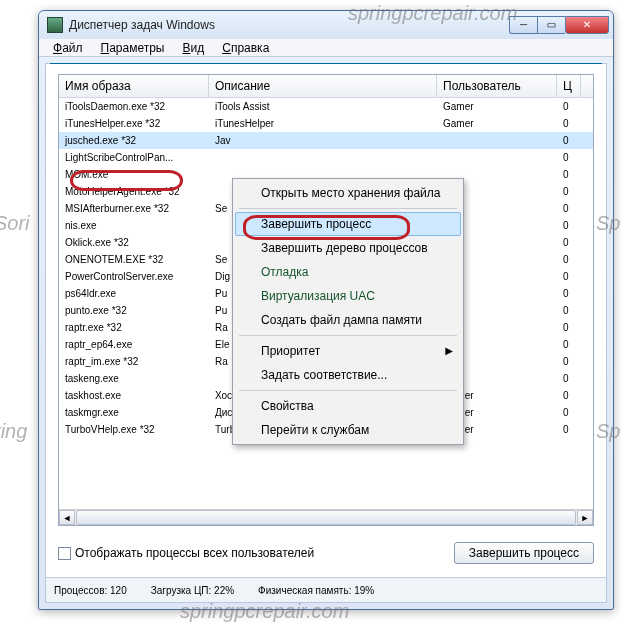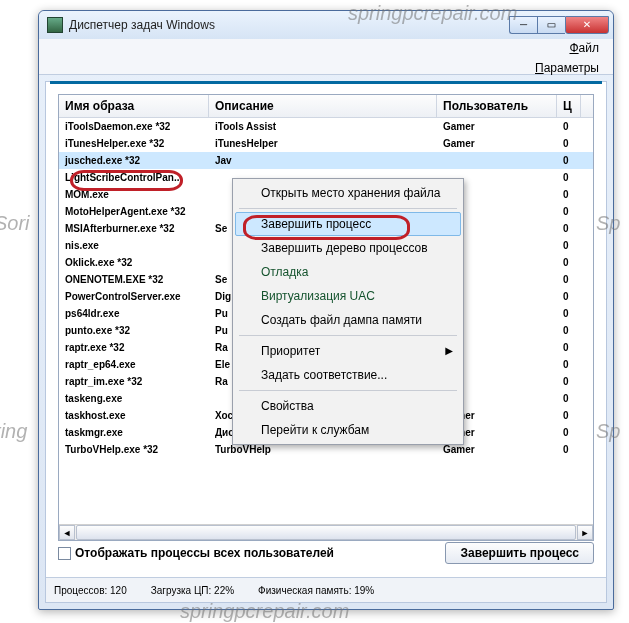--- a/index.html
+++ b/index.html
@@ -37,25 +37,25 @@
     width: 28px; height: 18px;
     border: 1px solid #5a7aa8;
     background: linear-gradient(#e9f2fe, #c9dbf2);
     display: flex; align-items: center; justify-content: center;
     font-size: 10px; line-height: 1;
   }
   .winbtn.close { background: linear-gradient(#f08585,#c83232); color:#fff; width: 44px; border-radius: 0 0 3px 3px; }
   .winbtn.min, .winbtn.max { border-right: none; }
   .winbtn.min { border-radius: 0 0 0 3px; }
   .menubar {
-    height: 36px;
+    height: 18px;
     background: #f4f6fa;
     border-bottom: 1px solid #c0cde0;
-    display: flex; align-items: flex-end;
-    padding: 0 6px; gap: 2px; flex-direction: column;
+    display: flex; align-items: flex-start;
+    padding: 0 6px; gap: 2px;
   }
   .menuitem { padding: 2px 8px; cursor: default; }
   .menuitem:first-letter { text-decoration: underline; }
   .inner {
     flex: 1;
     margin: 6px;
     background: #fff;
     border: 1px solid #b8c7de;
     display: flex; flex-direction: column;
     position: relative;
@@ -75,28 +75,27 @@
     margin-right: -1px;
     font-size: 12px;
     cursor: default;
   }
   .tab.active {
     background: #fff;
     border-bottom: 1px solid #fff;
     position: relative; z-index: 2;
   }
   .tabbody {
-    border-top: 3px solid #0369a1;
+    border-top: 1px solid #0369a1;
     margin: 0 4px 4px 4px;
     padding: 10px 8px 8px 8px;
     flex: 1;
     display: flex; flex-direction: column;
     position: relative; top: -1px;
     background: #fff;
-    font-weight: bold;
   }
   .listview {
     border: 1px solid #9aa9c0;
     background: #fff;
     flex: 1;
     overflow: hidden;
     display: flex; flex-direction: column;
     position: relative;
   }
   .lvhead {
@@ -127,21 +126,21 @@
     height: 16px;
     background: #efefef;
     border-top: 1px solid #d0d0d0;
     display: flex; align-items: stretch;
   }
   .sbarbtn { width: 16px; background: linear-gradient(#fdfdfd,#e0e4ec); border: 1px solid #b8c0ce; display:flex;align-items:center;justify-content:center;font-size:9px;}
   .sbthumb { flex: 1; margin: 0 1px; background: linear-gradient(#fdfdfd,#dde3ee); border: 1px solid #b8c0ce; border-radius:2px; }
   .bottomrow {
     display: flex; align-items: center;
     justify-content: space-between;
-    padding-top: 1px;
+    padding-top: 16px;
   }
   .chkrow { display:flex; align-items:center; gap:4px; }
   .chkbox { width:13px; height:13px; border:1px solid #7a8aa0; background:#fff; }
   .btn {
     padding: 3px 14px;
     border: 1px solid #8898b0;
     background: linear-gradient(#fdfdfd,#e6ebf3);
     border-radius: 3px;
     font-size: 12px;
     cursor: default;

